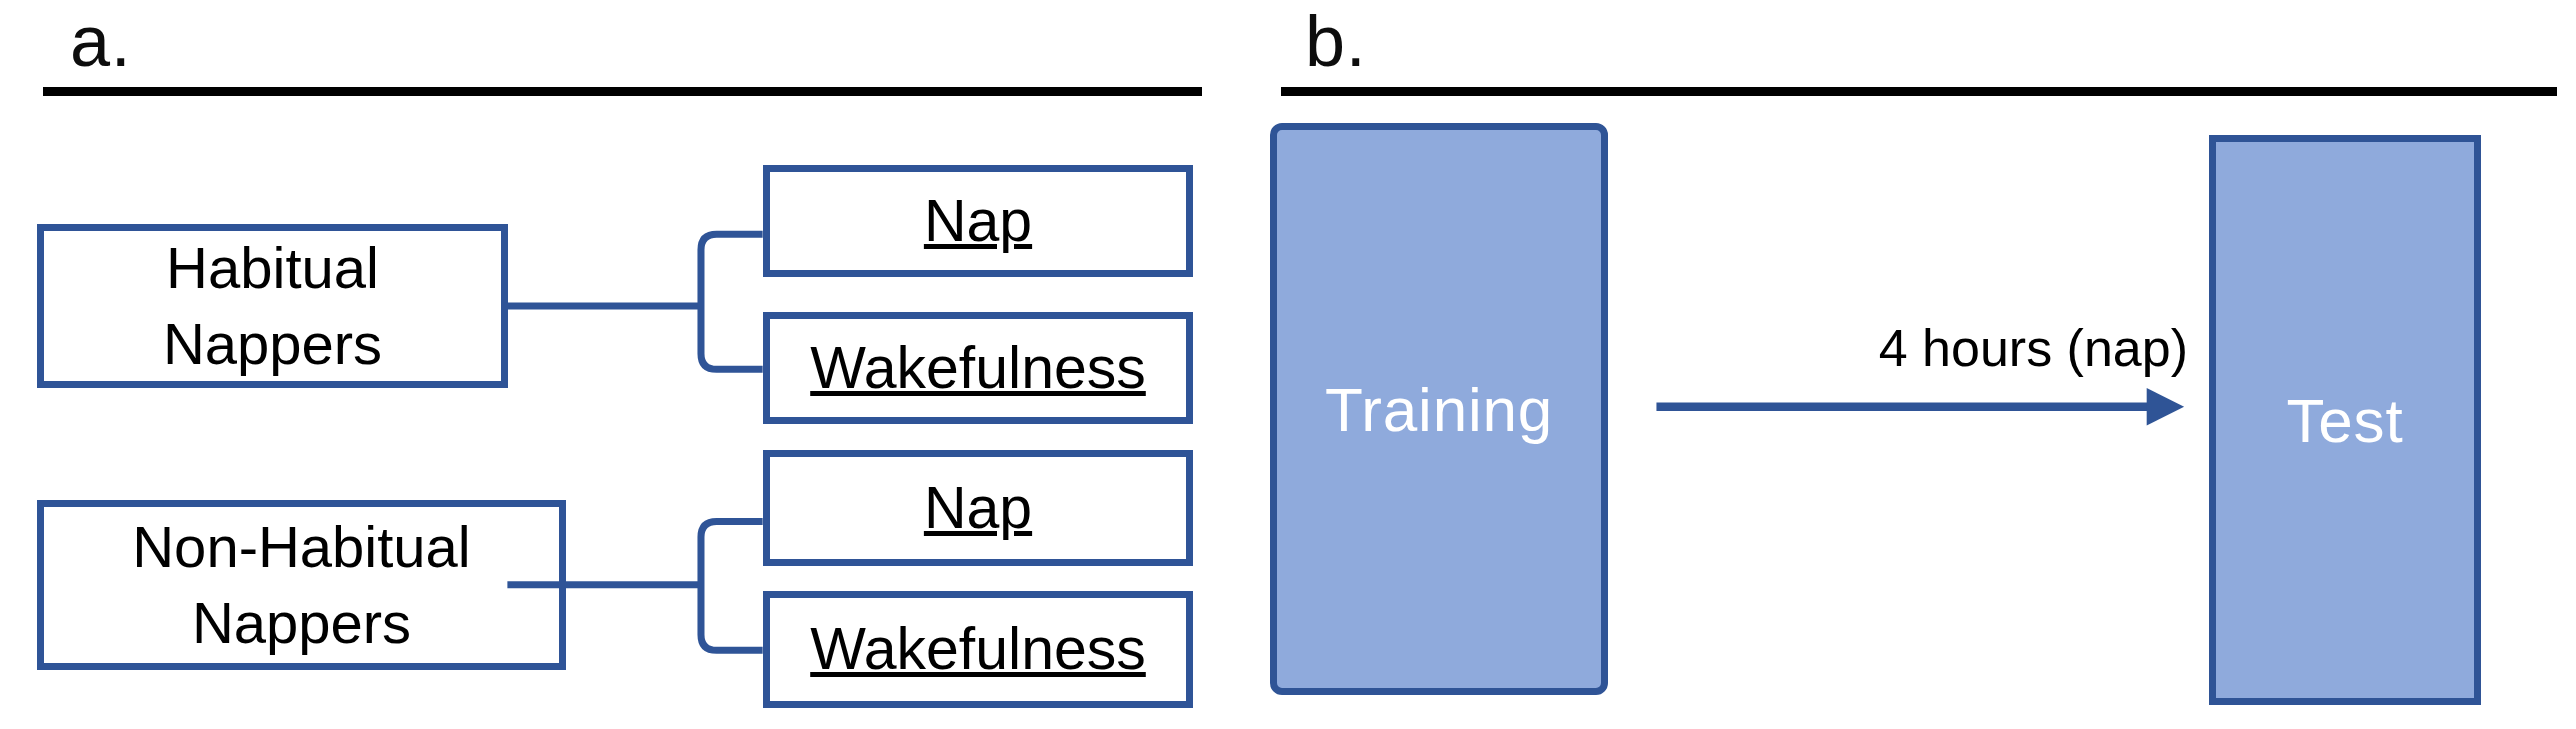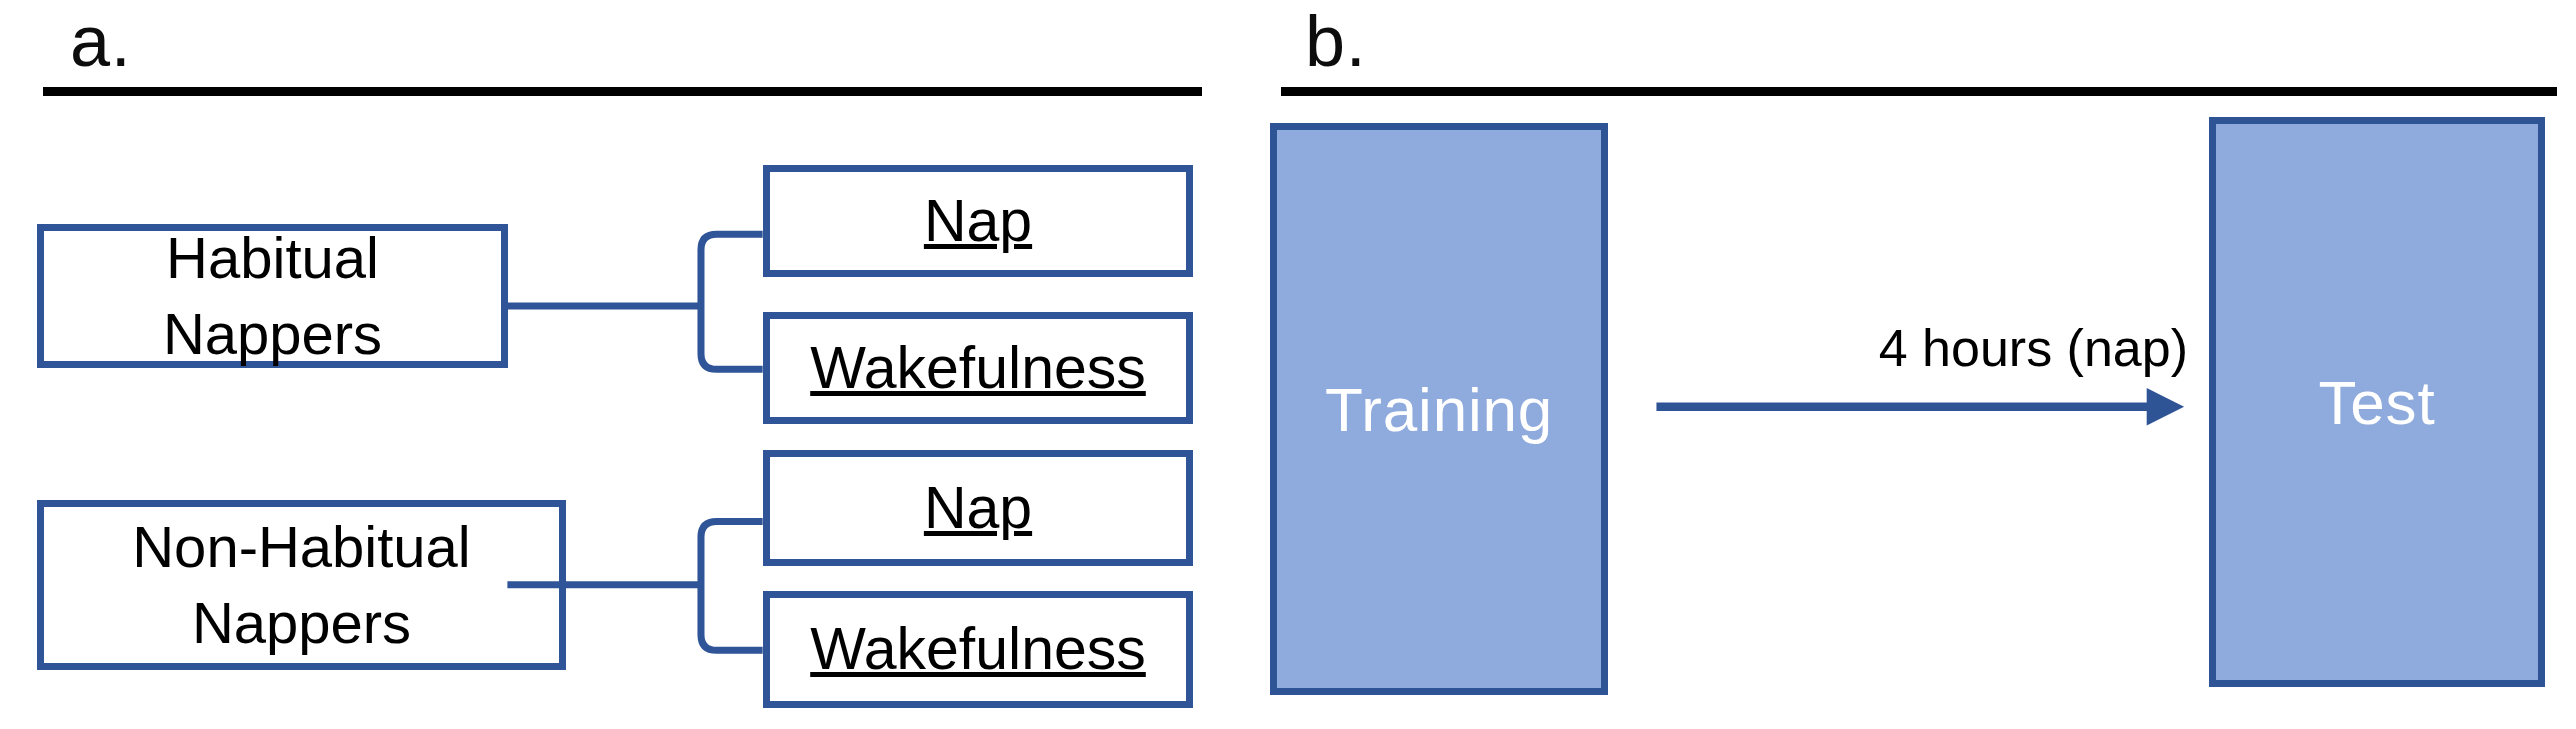--- a/index.html
+++ b/index.html
@@ -93,21 +93,21 @@
   }
 </style>
 </head>
 <body>
 
 <div id="canvas">
 
   <div class="section-label" style="left:70px; top:4.7px;">a.</div>
   <div class="section-rule" style="left:43px; top:87px; width:1159px;"></div>
 
-  <div class="node-box" style="left:37px; top:224px; width:471px; height:144px;">
+  <div class="node-box" style="left:37px; top:224px; width:471px; height:164px;">
     <div class="line">Habitual</div>
     <div class="line">Nappers</div>
   </div>
 
   <div class="node-box" style="left:37px; top:500px; width:529px; height:170px;">
     <div class="line">Non-Habitual</div>
     <div class="line">Nappers</div>
   </div>
 
   <div class="node-box child-box" style="left:763px; top:165px; width:430px; height:112px;">
@@ -119,25 +119,25 @@
   <div class="node-box child-box" style="left:763px; top:450px; width:430px; height:116px;">
     <div class="line">Nap</div>
   </div>
   <div class="node-box child-box" style="left:763px; top:591px; width:430px; height:117px;">
     <div class="line">Wakefulness</div>
   </div>
 
   <div class="section-label" style="left:1305px; top:4.7px;">b.</div>
   <div class="section-rule" style="left:1281px; top:87px; width:1276px;"></div>
 
-  <div class="filled-box" style="left:1270px; top:123px; width:338px; height:572px;">
+  <div class="filled-box" style="left:1270px; top:123px; width:338px; height:572px;border-radius:12px;">
     <span>Training</span>
   </div>
 
-  <div class="filled-box" style="left:2209px; top:117px; width:336px; height:570px;align-items:center;">
+  <div class="filled-box" style="left:2209px; top:135px; width:272px; height:570px;align-items:center;">
     <span>Test</span>
   </div>
 
   <div class="arrow-label" style="left:1649px; top:318px;">4 hours (nap)</div>
 
   <svg class="overlay" viewBox="0 0 3300 935">
 
     <path class="connector" d="M 645 392 L 898 392"></path>
     <path class="connector" d="M 977 300 L 918 300 Q 898 300 898 320 L 898 453 Q 898 473 918 473 L 977 473"></path>
 

